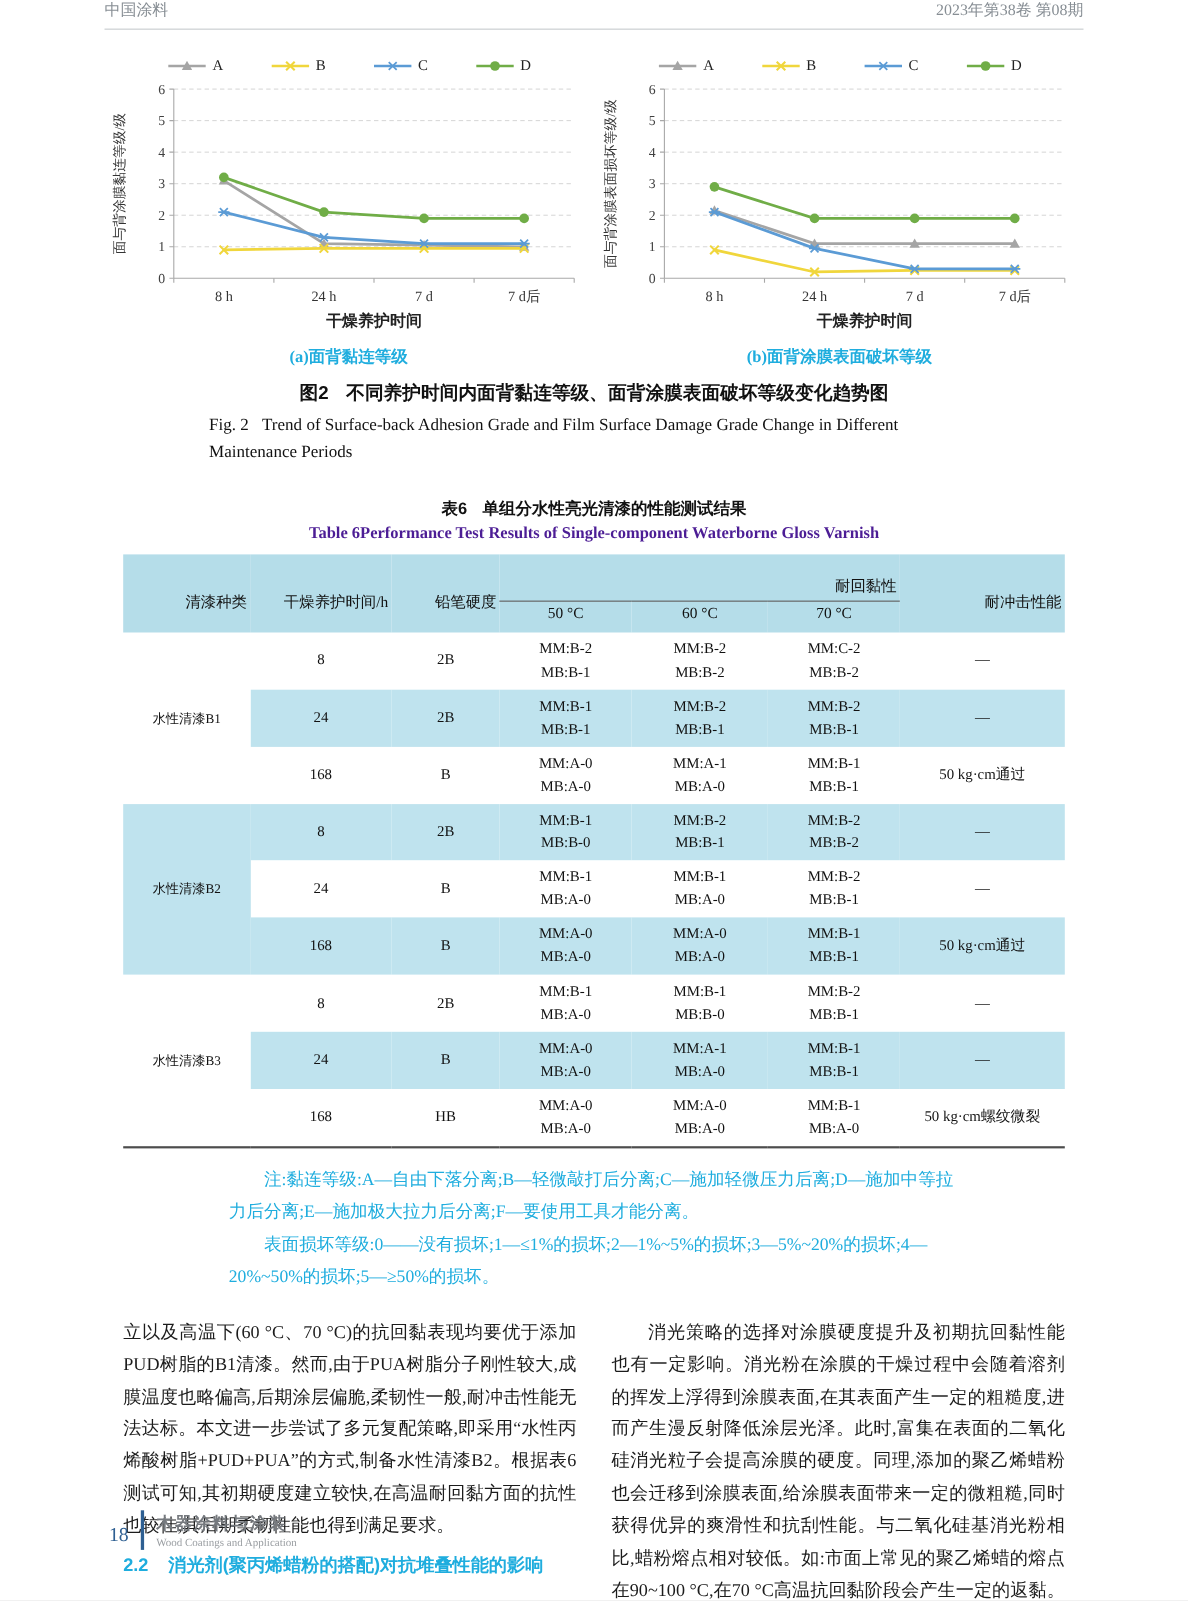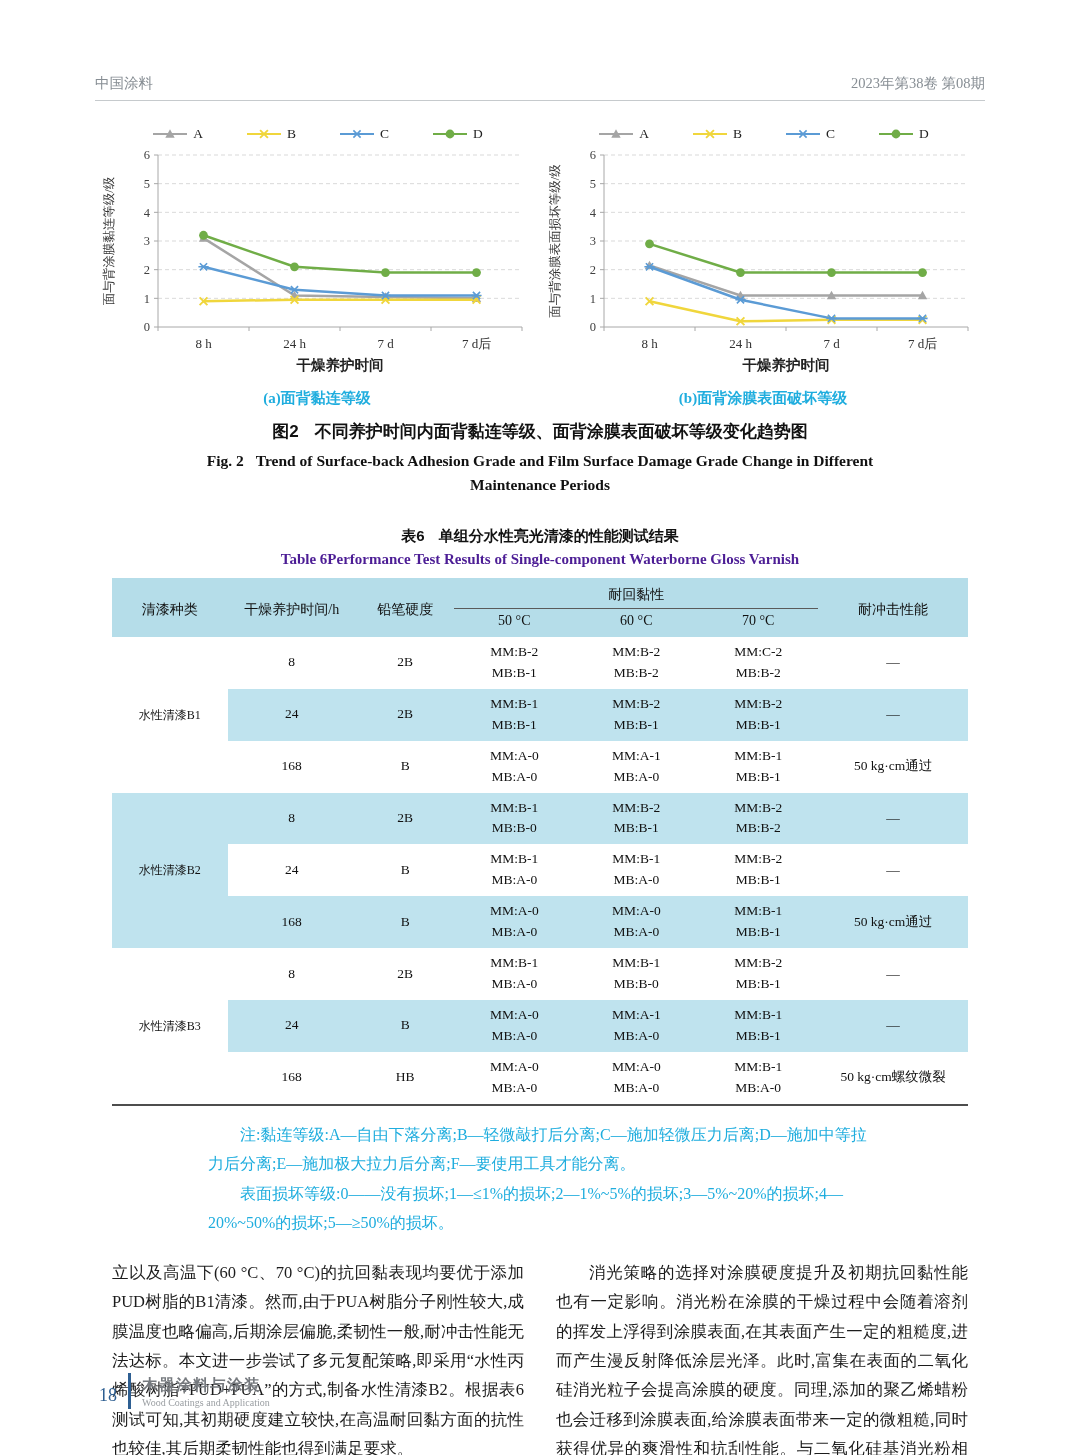--- a/index.html
+++ b/index.html
@@ -4,57 +4,57 @@
 <style>
   html,body{margin:0;padding:0;background:#e8e8e8;}
   .page{
     width:1080px;height:1455px;background:#ffffff;position:relative;
     font-family:"Liberation Serif","DejaVu Serif",serif;color:#1c1c1c;
     margin:0 auto;overflow:hidden;
   }
   
   .page-header{
     display:flex;justify-content:space-between;align-items:flex-end;
-    margin:0 95px;padding-top:74px;padding-bottom:7px;
+    margin:0 95px;padding-bottom:7px;
     border-bottom:1.5px solid #c6cacd;color:#878e94;font-size:14.5px;
   }
   
   .charts-row{display:flex;justify-content:space-between;margin:22px 98px 0 98px;}
   .chart-block{width:438px;}
   .chart-legend{display:flex;justify-content:center;column-gap:42px;align-items:center;height:22px;}
   .chart-legend .leg-item{display:flex;align-items:center;gap:4px;font-size:13.5px;color:#222;}
   .chart-canvas svg{display:block;font-family:"Liberation Serif","DejaVu Serif",serif;}
   .chart-caption{text-align:center;color:#1fadde;font-weight:bold;font-size:15px;margin-top:12px;}
   .fig-title-zh{
     text-align:center;font-family:"Liberation Sans","DejaVu Sans",sans-serif;
     font-weight:bold;font-size:17px;margin-top:12px;color:#111;
   }
   .fig-title-zh .cap-label{margin-right:16px;}
   .fig-title-en{
-    text-align:center;font-weight:bold;font-size:15.5px;max-width:700px;margin:6px auto 0 auto;
+    font-weight:normal;font-size:15.5px;max-width:700px;margin:6px auto 0 auto;
     line-height:1.55;color:#111;
   }
   .fig-title-en .cap-label{margin-right:12px;}
   
   .table-area{margin:30px 112px 0 112px;}
   .table-title-zh{
     text-align:center;font-family:"Liberation Sans","DejaVu Sans",sans-serif;
     font-weight:bold;font-size:15px;color:#111;
   }
   .table-title-zh .cap-label{margin-right:14px;}
   .table-title-en{text-align:center;font-weight:bold;font-size:15px;margin-top:5px;color:#4c1d95;}
   table.perf{
     width:100%;border-collapse:collapse;margin-top:10px;font-size:13.5px;
     border-bottom:2px solid #4d4d4d;
   }
   table.perf th{
     background:#b5dde9;font-weight:normal;font-size:14px;padding:4px 3px;color:#111;
   }
   table.perf th.group-hd{border-bottom:1px solid #5a5a5a;}
-  table.perf thead tr:first-child th{padding-top:8px;}
+  table.perf thead tr:first-child th{padding-top:20px;text-align:right;}
   table.perf thead tr:last-child th{padding-bottom:8px;}
   table.perf td{
     text-align:center;vertical-align:middle;padding:5px 3px;line-height:1.55;color:#111;
   }
   table.perf tr.stripe{background:#bfe3ee;}
   table.perf td.group-cell{font-size:12px;}
   
   .notes{margin:14px 96px 0 96px;color:#1fadde;font-size:16px;line-height:1.85;}
   .notes p{margin:0;text-indent:2em;}
   

